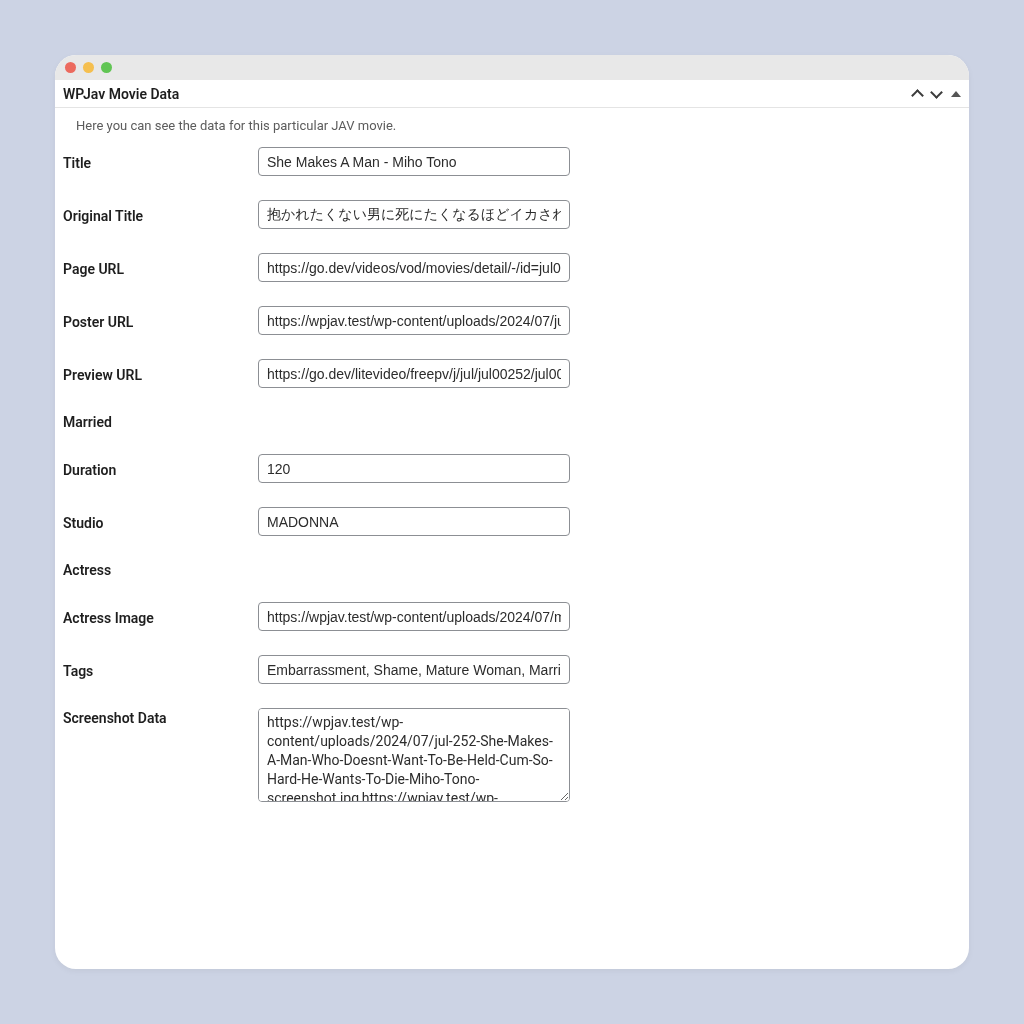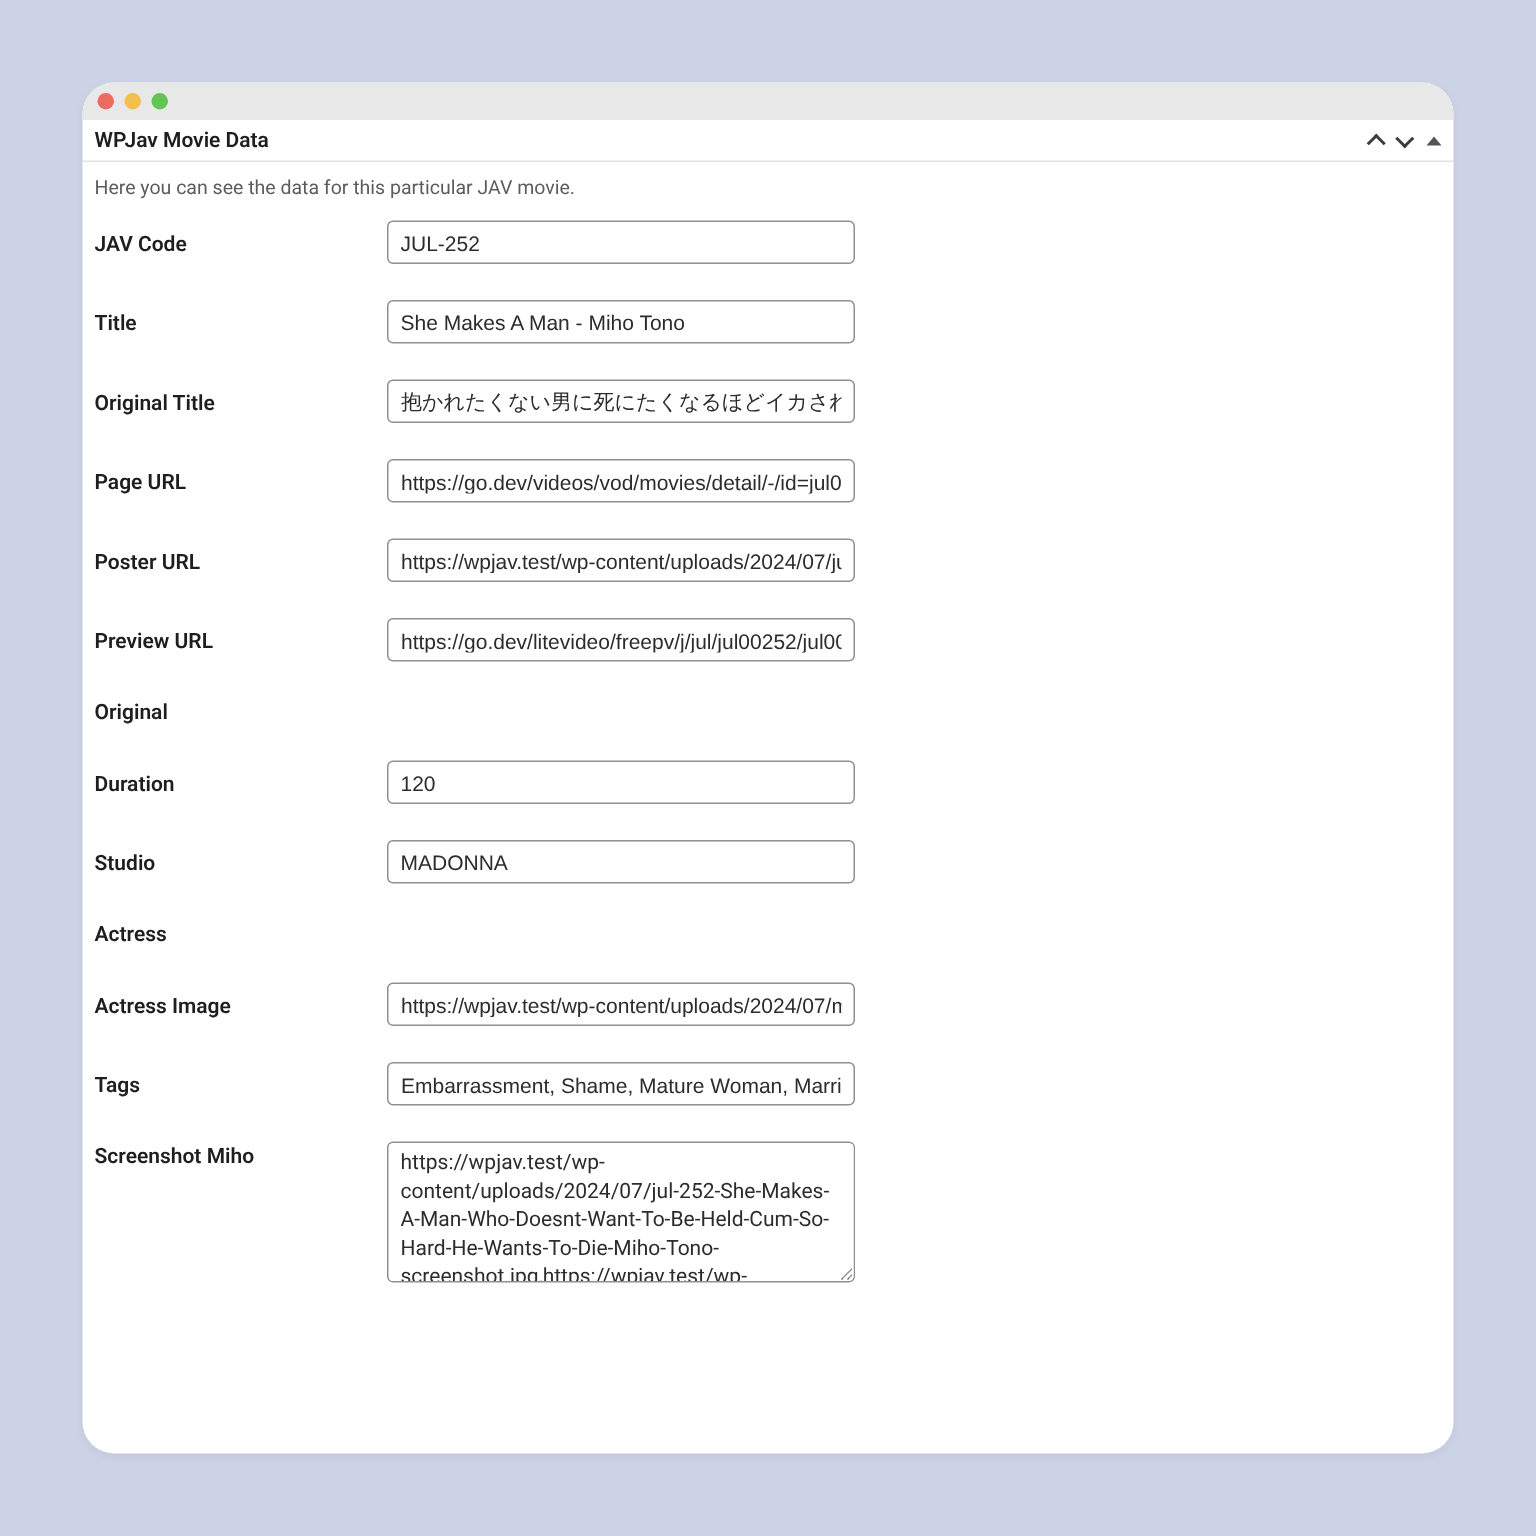--- a/index.html
+++ b/index.html
@@ -74,21 +74,21 @@
   .tri-up {
     width: 0; height: 0;
     border-left: 5px solid transparent;
     border-right: 5px solid transparent;
     border-bottom: 6px solid #555;
   }
 
   .description {
     font-size: 13px;
     color: #5c5c5c;
-    padding: 10px 8px 14px 8px;
+    padding: 10px 8px 14px 21px;
   }
 
   .field-row {
     display: flex;
     align-items: center;
     padding: 0 8px;
     margin-bottom: 24px;
   }
   .field-row.tall {
     align-items: flex-start;
@@ -141,24 +141,20 @@
     <span class="panel-title">WPJav Movie Data</span>
     <span class="panel-icons">
       <span class="chev up"></span>
       <span class="chev down"></span>
       <span class="tri-up"></span>
     </span>
   </div>
 
   <div class="description">Here you can see the data for this particular JAV movie.</div>
 
-  <div class="field-row">
-    <div class="field-label">JAV Code</div>
-    <input class="field-input" type="text" value="JUL-252" style="">
-  </div>
 
   <div class="field-row">
     <div class="field-label">Title</div>
     <input class="field-input" type="text" value="She Makes A Man - Miho Tono" style="">
   </div>
 
   <div class="field-row">
     <div class="field-label">Original Title</div>
     <input class="field-input" type="text" value="抱かれたくない男に死にたくなるほどイカされて… 通" style="">
   </div>
@@ -172,21 +168,21 @@
     <div class="field-label">Poster URL</div>
     <input class="field-input" type="text" value="https://wpjav.test/wp-content/uploads/2024/07/jul-252" style="">
   </div>
 
   <div class="field-row">
     <div class="field-label">Preview URL</div>
     <input class="field-input" type="text" value="https://go.dev/litevideo/freepv/j/jul/jul00252/jul00252" style="">
   </div>
 
   <div class="field-row">
-    <div class="field-label">Original</div>
+    <div class="field-label">Married</div>
   </div>
 
 
   <div class="field-row">
     <div class="field-label">Duration</div>
     <input class="field-input" type="text" value="120" style="">
   </div>
 
   <div class="field-row">
     <div class="field-label">Studio</div>
@@ -201,17 +197,17 @@
     <div class="field-label">Actress Image</div>
     <input class="field-input" type="text" value="https://wpjav.test/wp-content/uploads/2024/07/miho" style="">
   </div>
 
   <div class="field-row">
     <div class="field-label">Tags</div>
     <input class="field-input" type="text" value="Embarrassment, Shame, Mature Woman, Married Woman" style="">
   </div>
 
   <div class="field-row tall">
-    <div class="field-label">Screenshot Miho</div>
+    <div class="field-label">Screenshot Data</div>
     <textarea class="field-textarea" style="">https://wpjav.test/wp-content/uploads/2024/07/jul-252-She-Makes-A-Man-Who-Doesnt-Want-To-Be-Held-Cum-So-Hard-He-Wants-To-Die-Miho-Tono-screenshot.jpg,https://wpjav.test/wp-</textarea>
   </div>
 
 </div>
 
 </body></html>

